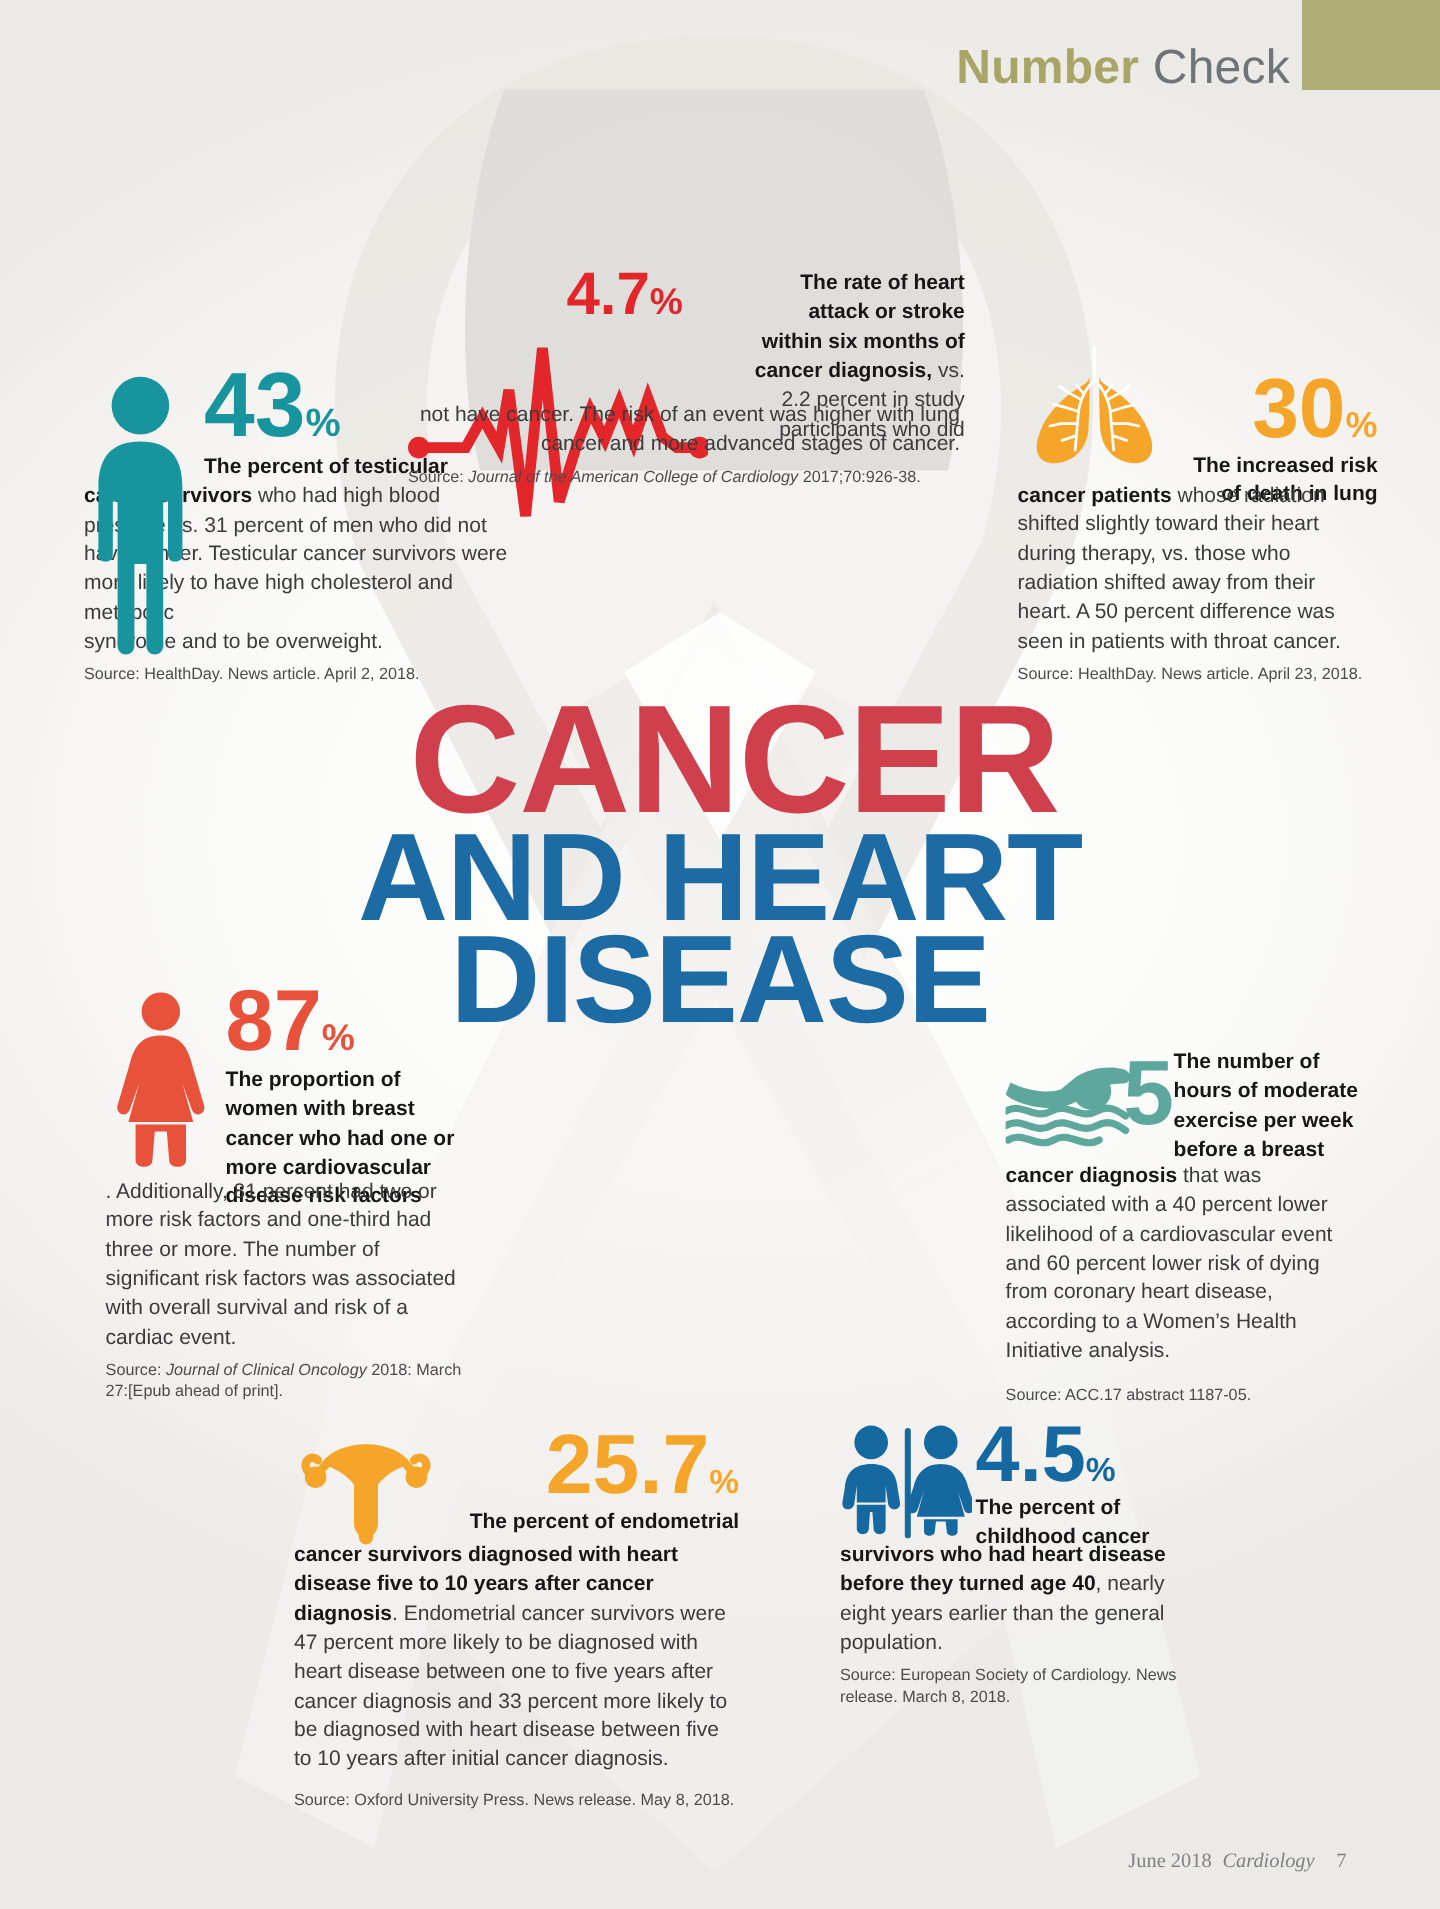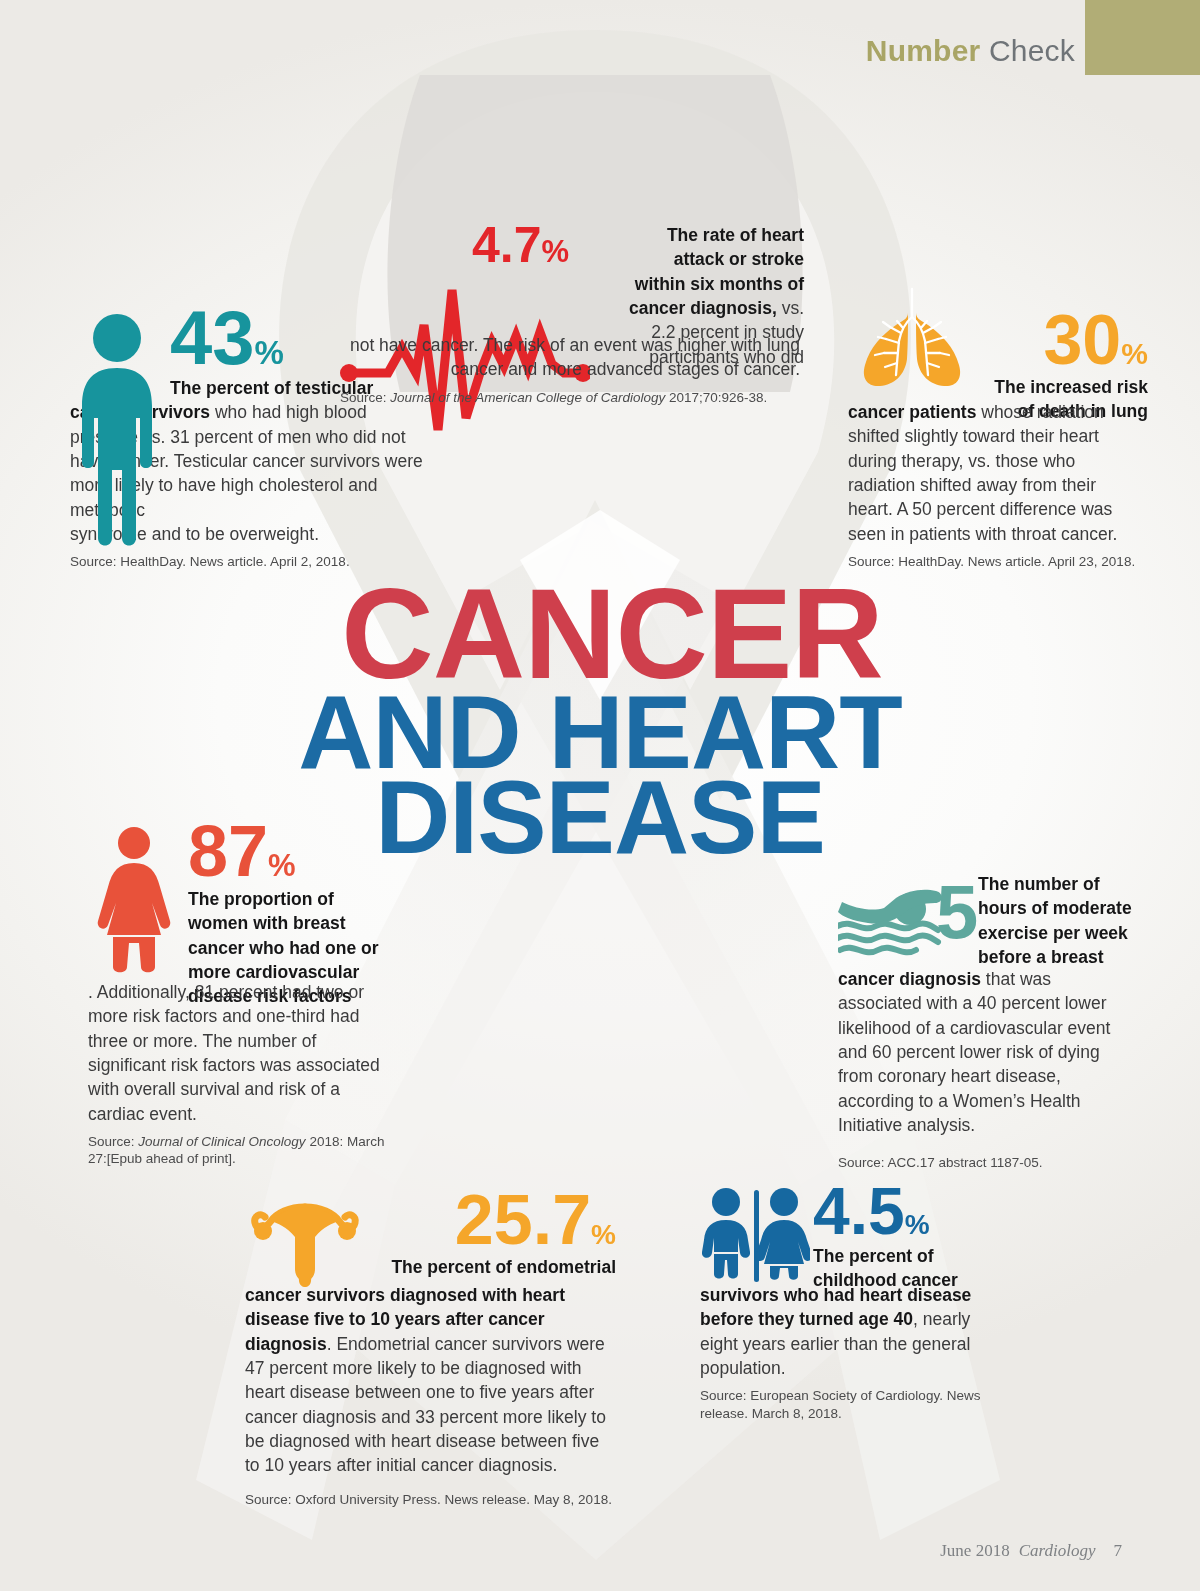--- a/index.html
+++ b/index.html
@@ -24,21 +24,21 @@
   
   #header {
     position: absolute; top: 0; right: 0; height: 90px; width: 100%;
   }
   #header-swatch {
     position: absolute; right: 0; top: 0; width: 115px; height: 75px;
     background: #b1ad76;
   }
   #header-title {
     position: absolute; right: 125px; top: 34px;
-    font-size: 30px; letter-spacing: 0.2px; white-space: nowrap;
+    font-size: 40px; letter-spacing: 0.2px; white-space: nowrap;
   }
   #header-title .word-number { color: #a9a566; font-weight: bold; }
   #header-title .word-check { color: #6f7478; font-weight: normal; }
 
   
   #main-title {
     position: absolute; left: 0; top: 575px; width: 1200px;
     text-align: center; line-height: 0.92;
     font-weight: bold; letter-spacing: -1px;
   }

